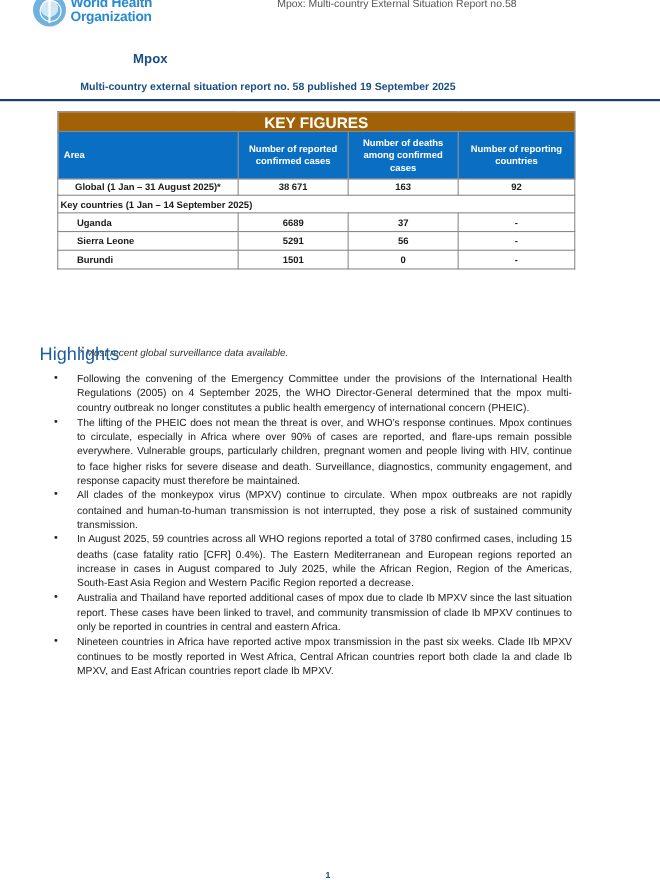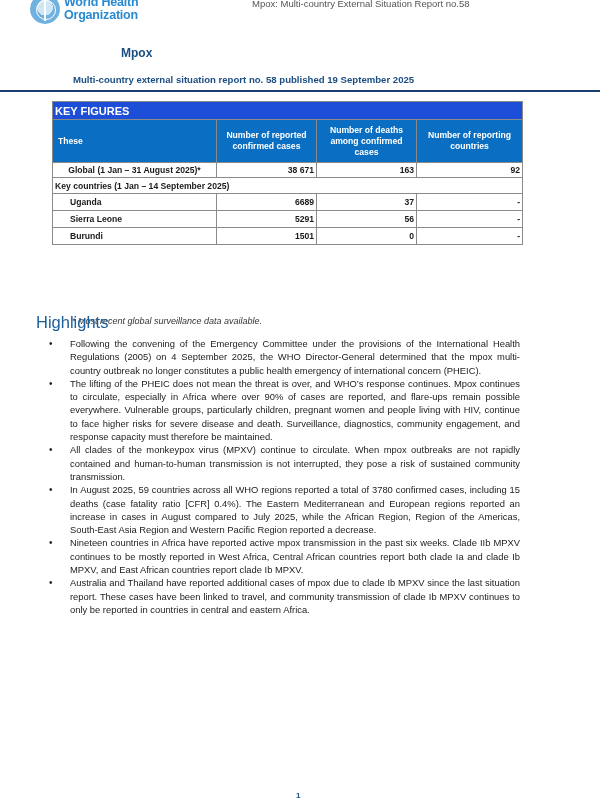--- a/index.html
+++ b/index.html
@@ -12,25 +12,25 @@
     .logo-text { color:#2a8ad0; font-weight:bold; font-size:12.5px; line-height:13px; letter-spacing:-0.2px; }
 
     .running-header { position:absolute; left:252px; top:-2px; font-size:9.5px; color:#555; }
 
     .doc-title { position:absolute; left:73px; top:46px; font-size:12px; font-weight:bold; color:#1b4e82;margin-left:48px; }
     .doc-subtitle { position:absolute; left:73px; top:74px; font-size:9.6px; font-weight:bold; color:#1b4e82; }
     .title-rule { position:absolute; left:0; top:90px; width:600px; height:2px; background:#1b3f73; }
 
     table.kf { position:absolute; left:52px; top:101px; width:471px; border-collapse:collapse; font-size:8.6px; }
     table.kf td, table.kf th { border:1px solid #8a8a8a; padding:0 2px; }
-    .kf-title td { background:#1d4ed8; color:#fff; font-weight:bold; height:17px; text-align:left; padding-left:5px; font-size:11px; }
+    .kf-title td { background:#a16207; color:#fff; font-weight:bold; height:17px; text-align:center; padding-left:5px; font-size:14px; }
     .kf-head th { background:#0a6fc2; color:#fff; font-weight:bold; height:42px; line-height:11px; }
     .kf-head th.area { text-align:left; padding-left:5px; width:156px; }
     .kf-head th.c1 { width:95px; } .kf-head th.c2 { width:95px; }
-    table.kf td.num { text-align:right; font-weight:bold; }
+    table.kf td.num { text-align:center; font-weight:bold; }
     .row-global td { height:14px; font-weight:bold; }
     .row-global td.name { text-align:center; }
     .row-key td { font-weight:bold; height:15px; padding-left:2px; }
     .row-c td { height:16px; }
     .row-c td.name { font-weight:bold; padding-left:17px; }
     .row-drc td { height:30px; }
     .row-drc td.name { line-height:11px; padding-left:0; }
     .row-drc td.name span { display:block; }
     .footnote { position:absolute; left:72px; top:288px; font-size:9px; font-style:italic; color:#333;margin-top:28px; }
 
@@ -56,21 +56,21 @@
 <div class="doc-title">Mpox</div>
 <div class="doc-subtitle">Multi-country external situation report no. 58 published 19 September 2025</div>
 <div class="title-rule"></div>
 
 <table class="kf">
   <tbody>
       <tr class="kf-title">
         <td colspan="4">KEY FIGURES</td>
       </tr>
   <tr class="kf-head">
-    <th class="area">These</th>
+    <th class="area">Area</th>
     <th class="c1">Number of reported confirmed cases</th>
     <th class="c2">Number of deaths among confirmed cases</th>
     <th>Number of reporting countries</th>
   </tr>
   <tr class="row-global">
     <td class="name">Global (1 Jan – 31 August 2025)*</td>
     <td class="num">38 671</td>
     <td class="num">163</td>
     <td class="num">92</td>
   </tr>
@@ -98,17 +98,17 @@
 </tbody>
   </table>
 <div class="footnote">* Most recent global surveillance data available.</div>
 
 <div class="highlights-h">Highlights</div>
 <ul class="hl">
   <li>Following the convening of the Emergency Committee under the provisions of the International Health Regulations (2005) on 4 September 2025, the WHO Director-General determined that the mpox multi-country outbreak no longer constitutes a public health emergency of international concern (PHEIC).</li>
   <li>The lifting of the PHEIC does not mean the threat is over, and WHO’s response continues. Mpox continues to circulate, especially in Africa where over 90% of cases are reported, and flare-ups remain possible everywhere. Vulnerable groups, particularly children, pregnant women and people living with HIV, continue to face higher risks for severe disease and death. Surveillance, diagnostics, community engagement, and response capacity must therefore be maintained.</li>
   <li>All clades of the monkeypox virus (MPXV) continue to circulate. When mpox outbreaks are not rapidly contained and human-to-human transmission is not interrupted, they pose a risk of sustained community transmission.</li>
   <li>In August 2025, 59 countries across all WHO regions reported a total of 3780 confirmed cases, including 15 deaths (case fatality ratio [CFR] 0.4%). The Eastern Mediterranean and European regions reported an increase in cases in August compared to July 2025, while the African Region, Region of the Americas, South-East Asia Region and Western Pacific Region reported a decrease.</li>
+  <li>Australia and Thailand have reported additional cases of mpox due to clade Ib MPXV since the last situation report. These cases have been linked to travel, and community transmission of clade Ib MPXV continues to only be reported in countries in central and eastern Africa.</li>
   <li>Nineteen countries in Africa have reported active mpox transmission in the past six weeks. Clade IIb MPXV continues to be mostly reported in West Africa, Central African countries report both clade Ia and clade Ib MPXV, and East African countries report clade Ib MPXV.</li>
-  <li>Australia and Thailand have reported additional cases of mpox due to clade Ib MPXV since the last situation report. These cases have been linked to travel, and community transmission of clade Ib MPXV continues to only be reported in countries in central and eastern Africa.</li>
 </ul>
 
 <div class="page-num">1</div>
 
 </body></html>

